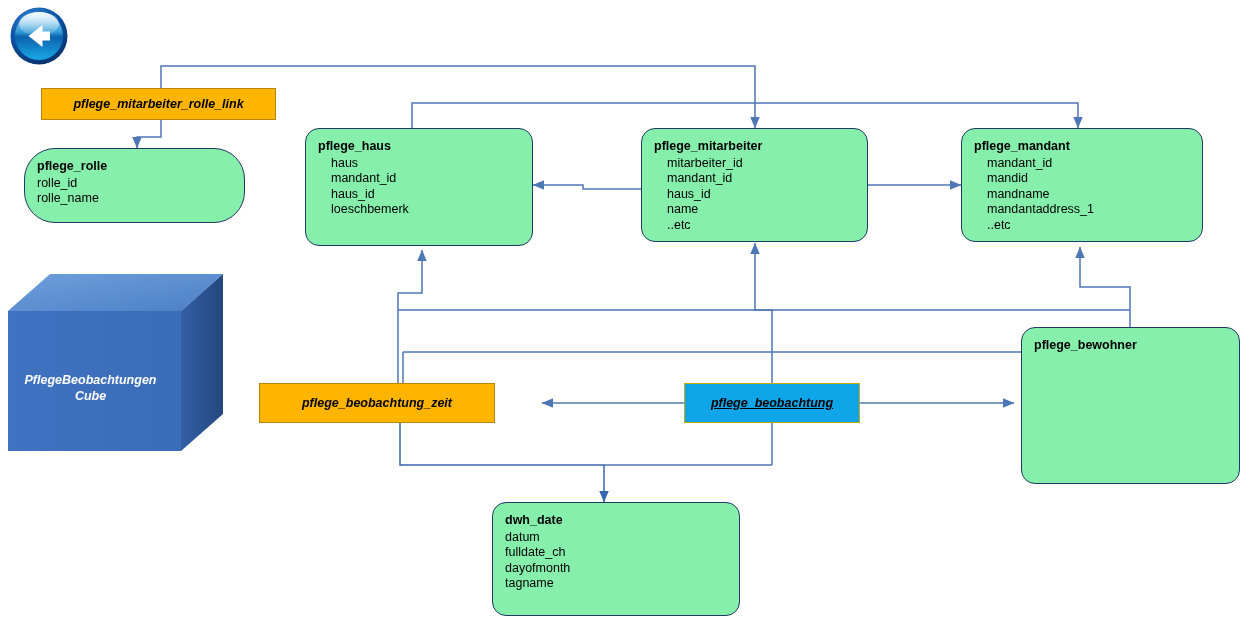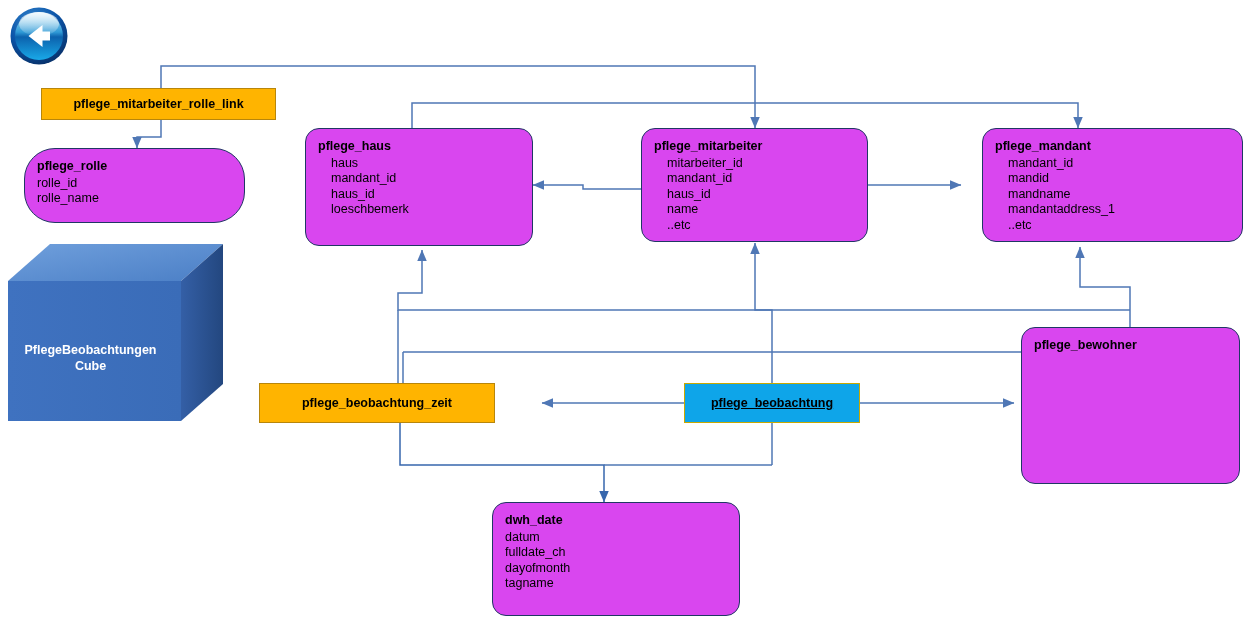--- a/index.html
+++ b/index.html
@@ -24,21 +24,21 @@
     left: 0;
     top: 0;
     width: 1253px;
     height: 626px;
     pointer-events: none;
   }
   
   .entity {
     position: absolute;
     box-sizing: border-box;
-    background: #d946ef;
+    background: #86efac;
     border: 1.6px solid #203864;
     border-radius: 14px;
     padding: 10px 12px 8px 12px;
     color: #000000;
     font-size: 12.5px;
     line-height: 15.6px;
   }
   .entity .ent-title {
     font-weight: bold;
     font-size: 12.5px;
@@ -55,42 +55,44 @@
     white-space: nowrap;
   }
   
   .linkbox {
     position: absolute;
     box-sizing: border-box;
     display: flex;
     align-items: center;
     justify-content: center;
     font-weight: bold;
+    font-style: italic;
     font-size: 12.5px;
     color: #000000;
     text-align: center;
   }
   .linkbox.amber {
     background: #ffb400;
     border: 1.3px solid #b8860b;
   }
   .linkbox.yellow {
     background: #0ea5e9;
     border: 1.3px solid #c9a800;
   }
   .linkbox.yellow .lb-text {
     text-decoration: underline;
   }
   
   #cube {
     position: absolute;
     left: 8px;
-    top: 244px;
+    top: 274px;
     width: 181px;
     height: 180px;
+    font-style: italic;
   }
   #cube .cube-label {
     position: absolute;
     left: 10px;
     top: 98px;
     width: 145px;
     text-align: center;
     color: #ffffff;
     font-weight: bold;
     font-size: 12.5px;
@@ -242,21 +244,21 @@
     <div class="ent-title">pflege_mitarbeiter</div>
     <div class="ent-fields">
       <div class="ent-field">mitarbeiter_id</div>
       <div class="ent-field">mandant_id</div>
       <div class="ent-field">haus_id</div>
       <div class="ent-field">name</div>
       <div class="ent-field">..etc</div>
     </div>
   </div>
 
-  <div class="entity" style="left:961px; top:128px; width:261px; height:114px;margin-left:21px;">
+  <div class="entity" style="left:961px; top:128px; width:242px; height:114px;">
     <div class="ent-title">pflege_mandant</div>
     <div class="ent-fields">
       <div class="ent-field">mandant_id</div>
       <div class="ent-field">mandid</div>
       <div class="ent-field">mandname</div>
       <div class="ent-field">mandantaddress_1</div>
       <div class="ent-field">..etc</div>
     </div>
   </div>
 

